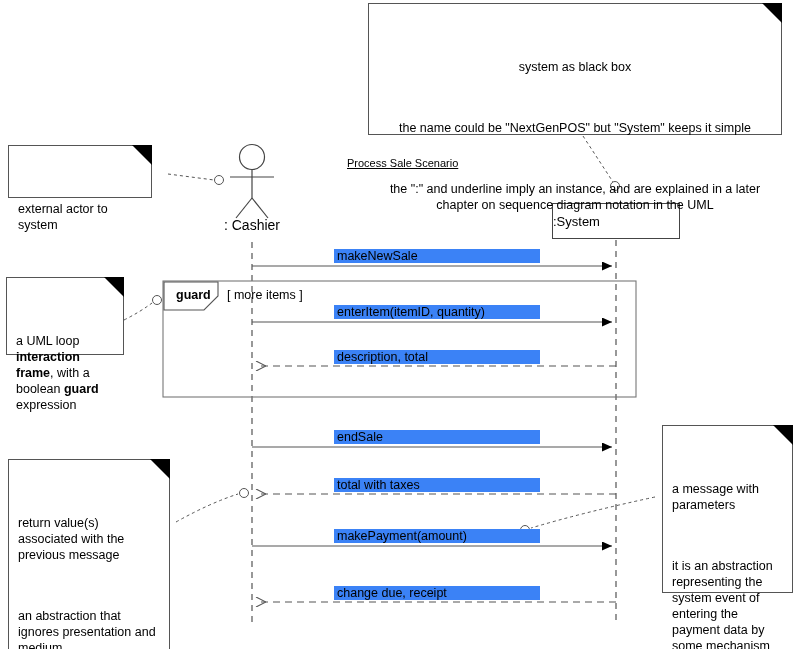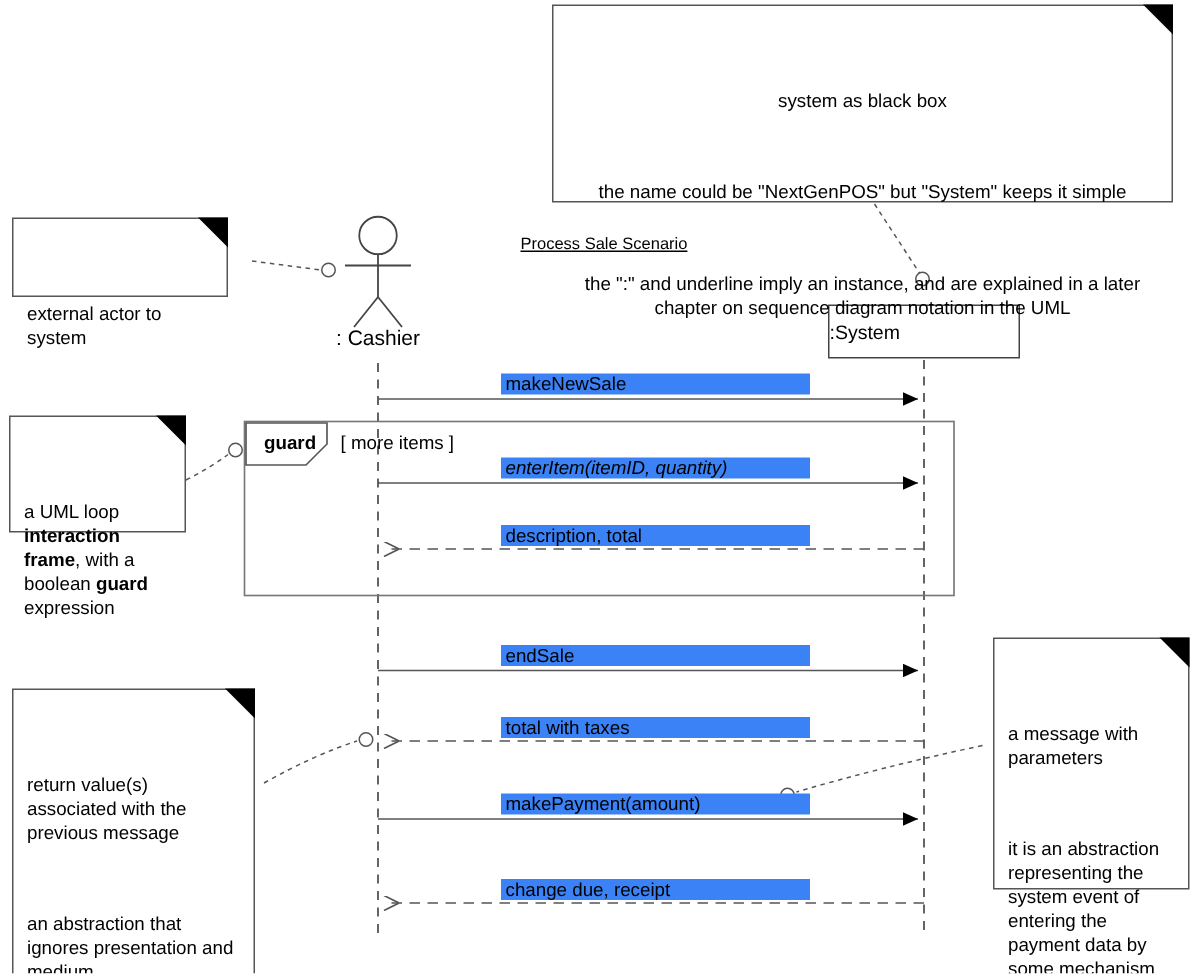--- a/index.html
+++ b/index.html
@@ -165,21 +165,21 @@
   <div class="actor-label" style="left:202px; top:217px; width:100px;">: Cashier</div>
 
   <div class="lifeline-box" style="left:552px; top:203px; width:128px; height:36px;">
     <span>:System</span>
   </div>
 
   <div class="frame-op" style="left:176px; top:288px;">guard</div>
   <div class="frame-guard" style="left:227px; top:288px;">[ more items ]</div>
 
   <div class="msg-label" style="left:334px; top:249px; width:200px;">makeNewSale</div>
-  <div class="msg-label" style="left:334px; top:305px; width:200px;font-style:italic;">enterItem(itemID, quantity)</div>
+  <div class="msg-label" style="left:334px; top:305px; width:200px;">enterItem(itemID, quantity)</div>
   <div class="msg-label" style="left:334px; top:350px; width:200px;">description, total</div>
   <div class="msg-label" style="left:334px; top:430px; width:200px;">endSale</div>
   <div class="msg-label" style="left:334px; top:478px; width:200px;">total with taxes</div>
   <div class="msg-label" style="left:334px; top:529px; width:200px;">makePayment(amount)</div>
   <div class="msg-label" style="left:334px; top:586px; width:200px;">change due, receipt</div>
 
   <div class="note" style="left:368px; top:3px; width:414px; height:132px;text-align:center;">
     <span class="fold"></span>
     <p>system as black box</p>
     <p>the name could be "NextGenPOS" but "System" keeps it simple</p>

